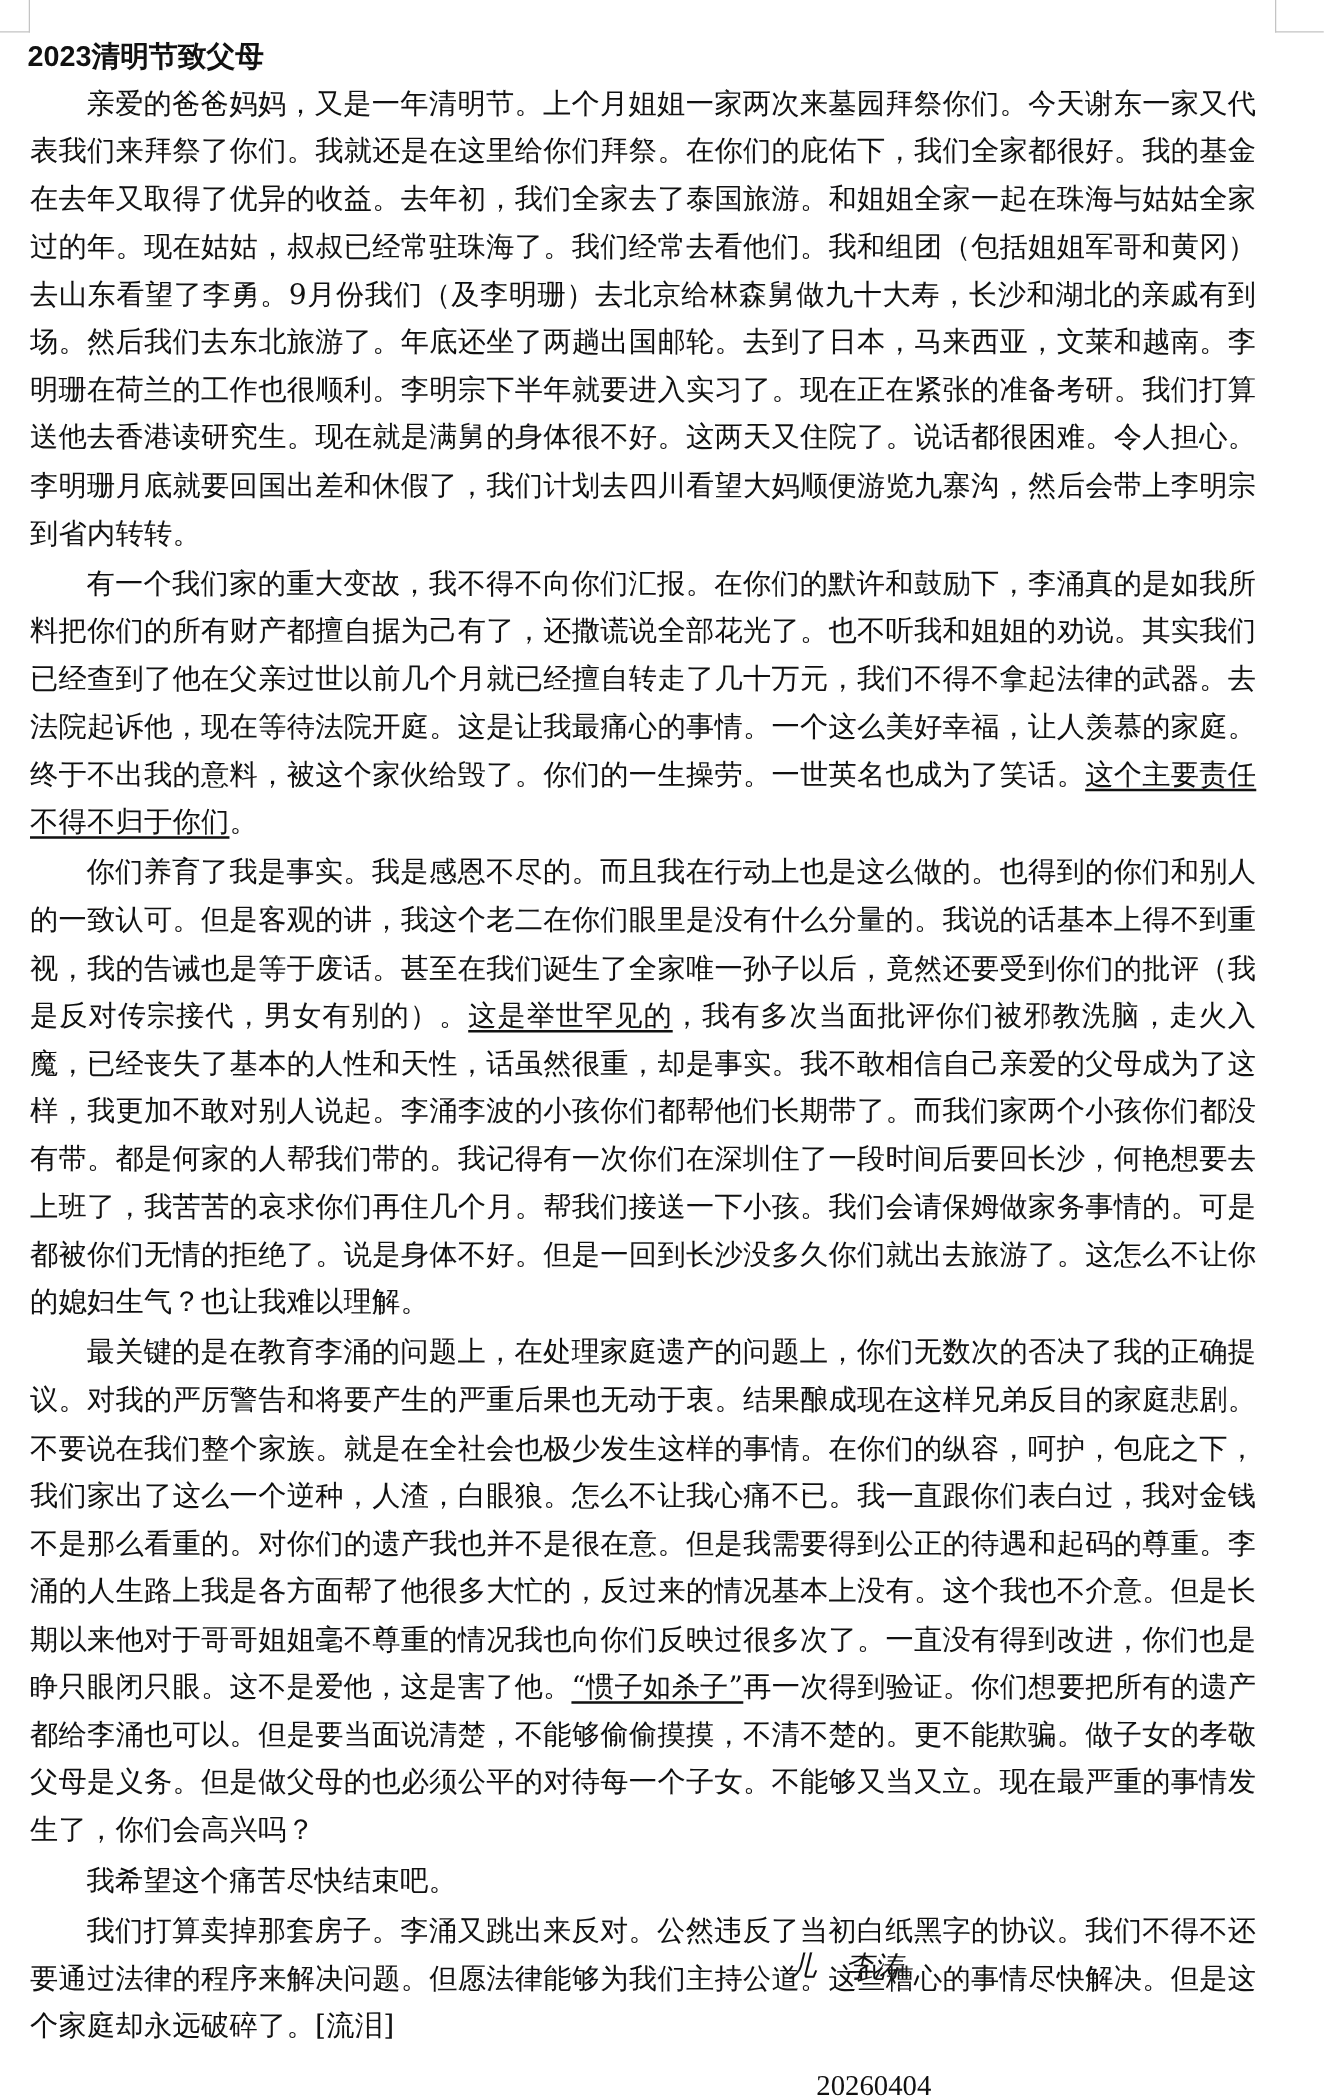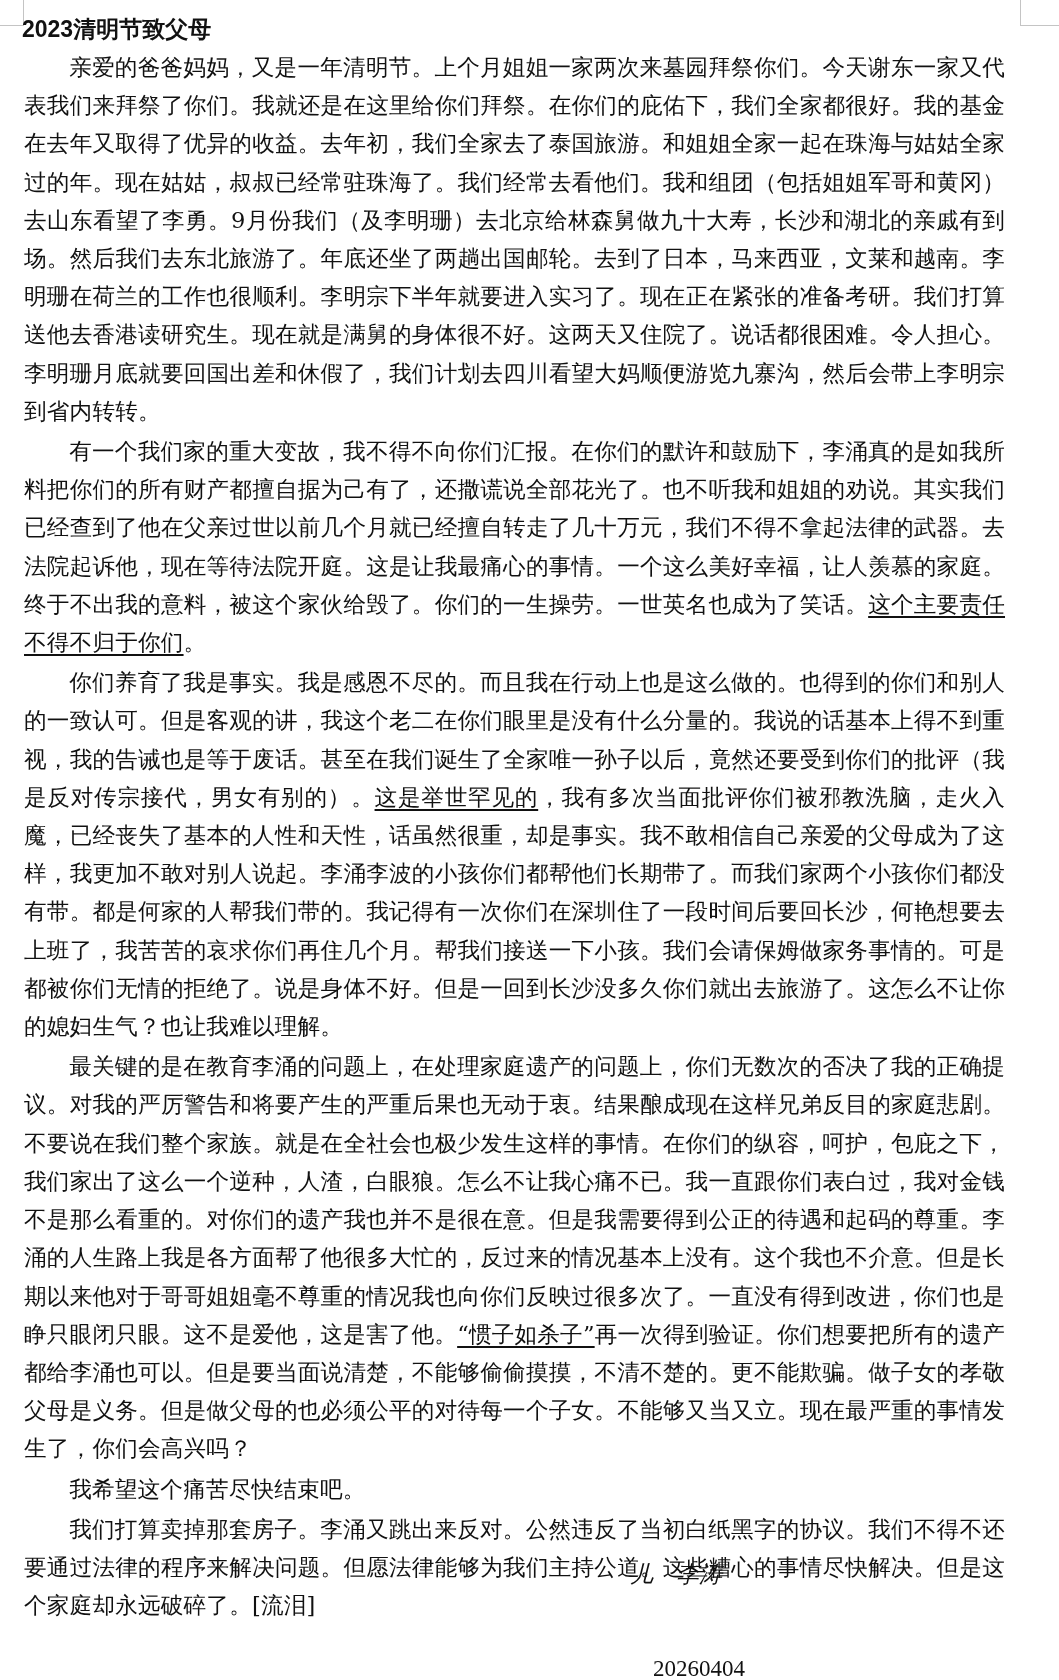--- a/index.html
+++ b/index.html
@@ -1,21 +1,21 @@
 <!DOCTYPE html>
 <html><head>
 <meta charset="utf-8">
 <style>
   html, body { margin: 0; padding: 0; background: #ffffff; }
   body { width: 1059px; height: 1680px; position: relative; overflow: hidden;
          font-family: "DejaVu Serif", "Liberation Serif", serif; color: #111; }
   .corner { position: absolute; border-color: #c4c4c4; border-style: solid; }
   .corner-tl { left: 0; top: 0; width: 23px; height: 25px; border-width: 0 1px 1px 0; }
   .corner-tr { left: 1020px; top: 0; width: 39px; height: 25px; border-width: 0 0 1px 1px; }
-  .page { position: absolute; left: 22px; top: 12px; width: 985px; }
+  .page { position: absolute; left: 22px; top: 28px; width: 985px; }
   .title { font-family: "Liberation Sans", "DejaVu Sans", sans-serif; font-size: 23px; line-height: 34px; margin: 0 0 2px 0; white-space: nowrap; }
   .para { font-size: 22.6px; line-height: 38.2px; margin: 2px; text-align: justify; text-indent: 2em; letter-spacing: 0.2px; }
   .para .u { text-decoration: underline; text-underline-offset: 4px; }
   .sign { position: absolute; font-size: 23px; line-height: 34px; white-space: nowrap; }
   .sign-name { left: 630px; top: 1557px; font-style: italic; }
   .sign-date { left: 653px; top: 1652px; font-family: Liberation Serif, serif; }
 </style>
 </head>
 <body>
 

